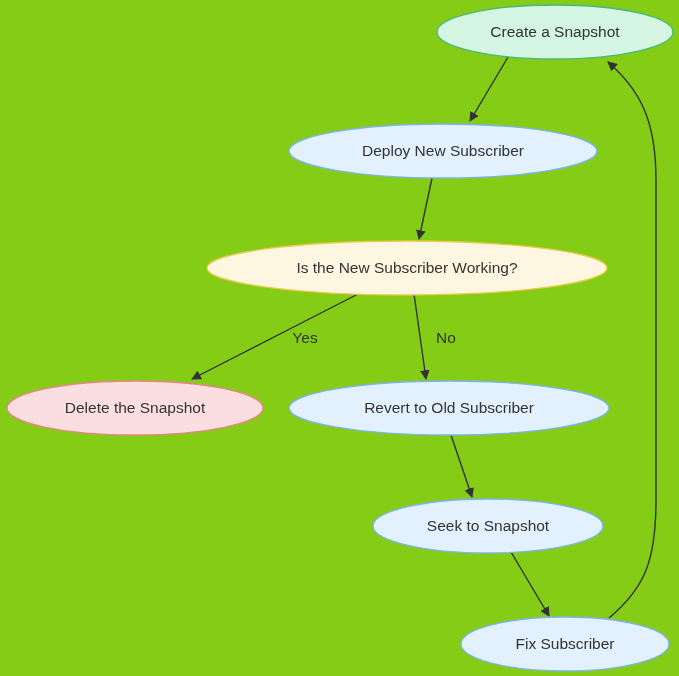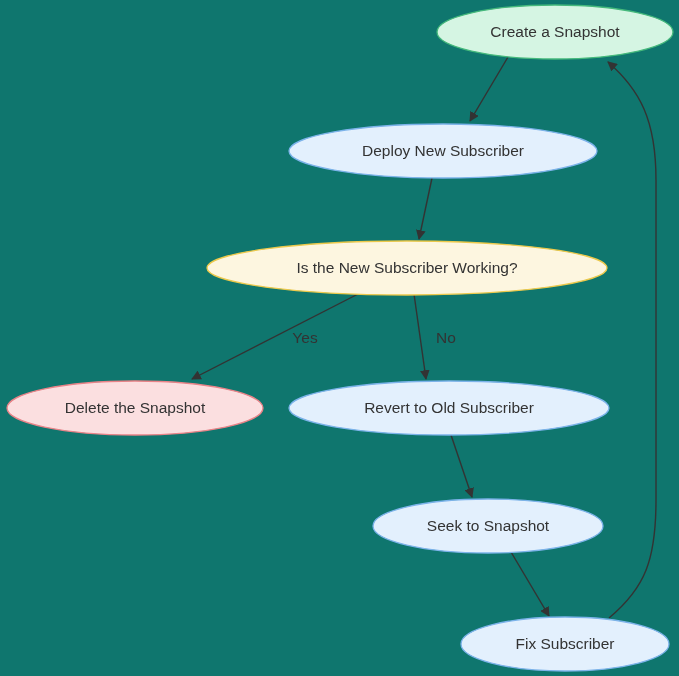--- a/index.html
+++ b/index.html
@@ -45,21 +45,21 @@
     stroke: #333333;
     stroke-width: 1.4px;
   }
   .node-shape {
     stroke-width: 1.3px;
   }
 </style>
 </head>
 <body style="background: rgb(255, 255, 255);">
 
-<div id="flowchart" style="background: #0f766e;">
+<div id="flowchart" style="background: #84cc16;">
   <svg class="canvas" viewBox="0 0 679 676" xmlns="http://www.w3.org/2000/svg">
     <defs>
       <marker id="arrowhead" viewBox="0 0 10 10" refX="9" refY="5" markerWidth="7" markerHeight="7" orient="auto-start-reverse">
         <path d="M 0 0 L 10 5 L 0 10 z" fill="#333333"></path>
       </marker>
     </defs>
 
     <g id="edges-layer">
         <path class="edge-path" d="M 508 57 L 470 121" stroke="#333333" marker-end="url(#arrowhead)"></path>
         <path class="edge-path" d="M 432 178 L 419 239" stroke="#333333" marker-end="url(#arrowhead)"></path>

